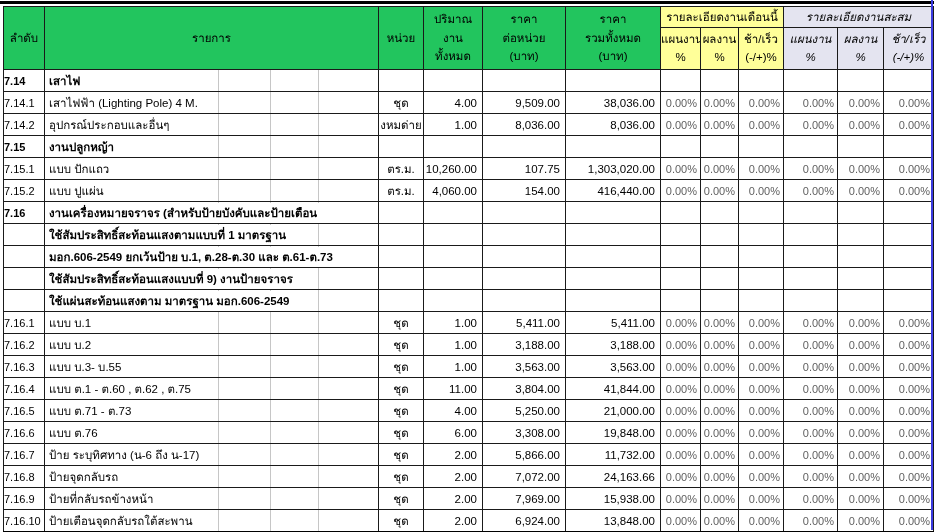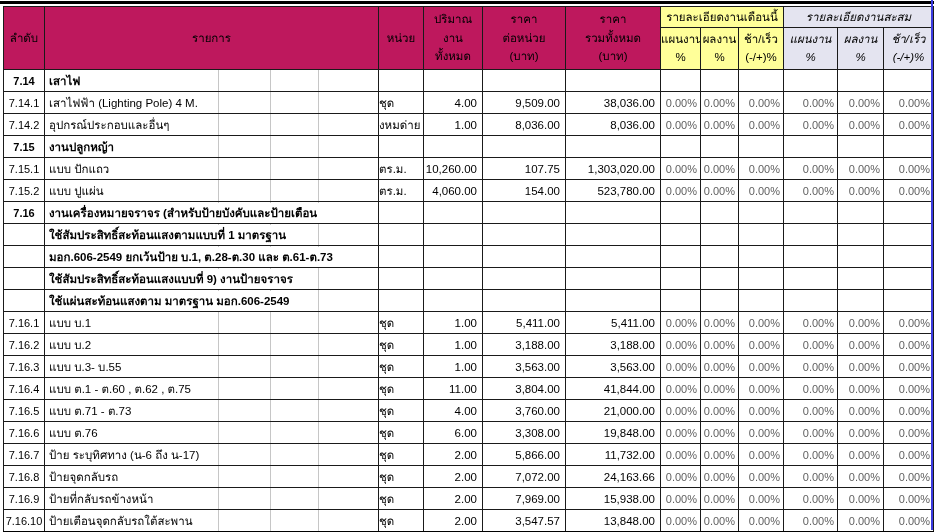--- a/index.html
+++ b/index.html
@@ -25,44 +25,44 @@
   }
   .boq th, .boq td{
     border:1px solid #1a1a1a;
     padding:0;
     font-weight:normal;
     font-size:11.5px;
     color:#000;
     overflow:hidden;
     white-space:nowrap;
   }
-  thead th{ text-align:center; vertical-align:middle; background:#be185d;}
+  thead th{ text-align:center; vertical-align:middle; background:#22c55e;}
   thead tr.group th{ height:20px;}
   thead tr.sub th{ height:41px; line-height:1.55;}
   thead .hline{ line-height:1.6;}
 
   .month-bg{ background:var(--month-bg,#FFFF99) !important;}
   .cum-bg{ background:var(--cum-bg,#E4E4F0) !important;font-style:italic;}
 
   .bl2{ border-left-width:2px;}
 
   tbody td{ height:21px; vertical-align:middle;}
-  td.c-no{ text-align:center; font-size:11px;}
+  td.c-no{ text-align:left; font-size:11px;}
   td.c-desc{
     text-align:left;
     background-image:
       linear-gradient(#c6c6c6,#c6c6c6),
       linear-gradient(#c6c6c6,#c6c6c6),
       linear-gradient(#c6c6c6,#c6c6c6);
     background-size:1px 100%;
     background-position:173px 0, 225px 0, 273px 0;
     background-repeat:no-repeat;
   }
   td.c-desc span{ background:#fff; padding:1px 2px 1px 4px; display:inline-block;}
-  td.c-unit{ text-align:left;}
+  td.c-unit{ text-align:center;}
   td.c-num{ text-align:right; padding-right:5px;}
   td.c-pct{ text-align:right; padding-right:3px; color:#5f5f5f; font-size:11px;}
 
   tr.section td, tr.note td{ font-weight:bold;}
   tr.section td.c-no{ font-weight:bold;}
 </style>
 </head>
 <body>
 
 <div class="sheet">
@@ -203,21 +203,21 @@
           <td class="c-pct bl2">0.00%</td>
           <td class="c-pct">0.00%</td>
           <td class="c-pct">0.00%</td>
         </tr>
         <tr class="item">
           <td class="c-no">7.15.2</td>
           <td class="c-desc"><span>แบบ ปูแผ่น</span></td>
           <td class="c-unit">ตร.ม.</td>
           <td class="c-num">4,060.00</td>
           <td class="c-num">154.00</td>
-          <td class="c-num">523,780.00</td>
+          <td class="c-num">416,440.00</td>
           <td class="c-pct bl2">0.00%</td>
           <td class="c-pct">0.00%</td>
           <td class="c-pct">0.00%</td>
           <td class="c-pct bl2">0.00%</td>
           <td class="c-pct">0.00%</td>
           <td class="c-pct">0.00%</td>
         </tr>
         <tr class="section">
           <td class="c-no">7.16</td>
           <td class="c-desc"><span>งานเครื่องหมายจราจร (สำหรับป้ายบังคับและป้ายเตือน</span></td>
@@ -342,21 +342,21 @@
           <td class="c-pct">0.00%</td>
           <td class="c-pct bl2">0.00%</td>
           <td class="c-pct">0.00%</td>
           <td class="c-pct">0.00%</td>
         </tr>
         <tr class="item">
           <td class="c-no">7.16.5</td>
           <td class="c-desc"><span>แบบ ต.71 - ต.73</span></td>
           <td class="c-unit">ชุด</td>
           <td class="c-num">4.00</td>
-          <td class="c-num">3,760.00</td>
+          <td class="c-num">5,250.00</td>
           <td class="c-num">21,000.00</td>
           <td class="c-pct bl2">0.00%</td>
           <td class="c-pct">0.00%</td>
           <td class="c-pct">0.00%</td>
           <td class="c-pct bl2">0.00%</td>
           <td class="c-pct">0.00%</td>
           <td class="c-pct">0.00%</td>
         </tr>
         <tr class="item">
           <td class="c-no">7.16.6</td>
@@ -412,21 +412,21 @@
           <td class="c-pct">0.00%</td>
           <td class="c-pct bl2">0.00%</td>
           <td class="c-pct">0.00%</td>
           <td class="c-pct">0.00%</td>
         </tr>
         <tr class="item">
           <td class="c-no">7.16.10</td>
           <td class="c-desc"><span>ป้ายเตือนจุดกลับรถใต้สะพาน</span></td>
           <td class="c-unit">ชุด</td>
           <td class="c-num">2.00</td>
-          <td class="c-num">3,547.57</td>
+          <td class="c-num">6,924.00</td>
           <td class="c-num">13,848.00</td>
           <td class="c-pct bl2">0.00%</td>
           <td class="c-pct">0.00%</td>
           <td class="c-pct">0.00%</td>
           <td class="c-pct bl2">0.00%</td>
           <td class="c-pct">0.00%</td>
           <td class="c-pct">0.00%</td>
         </tr>
       </tbody>
   </table>

